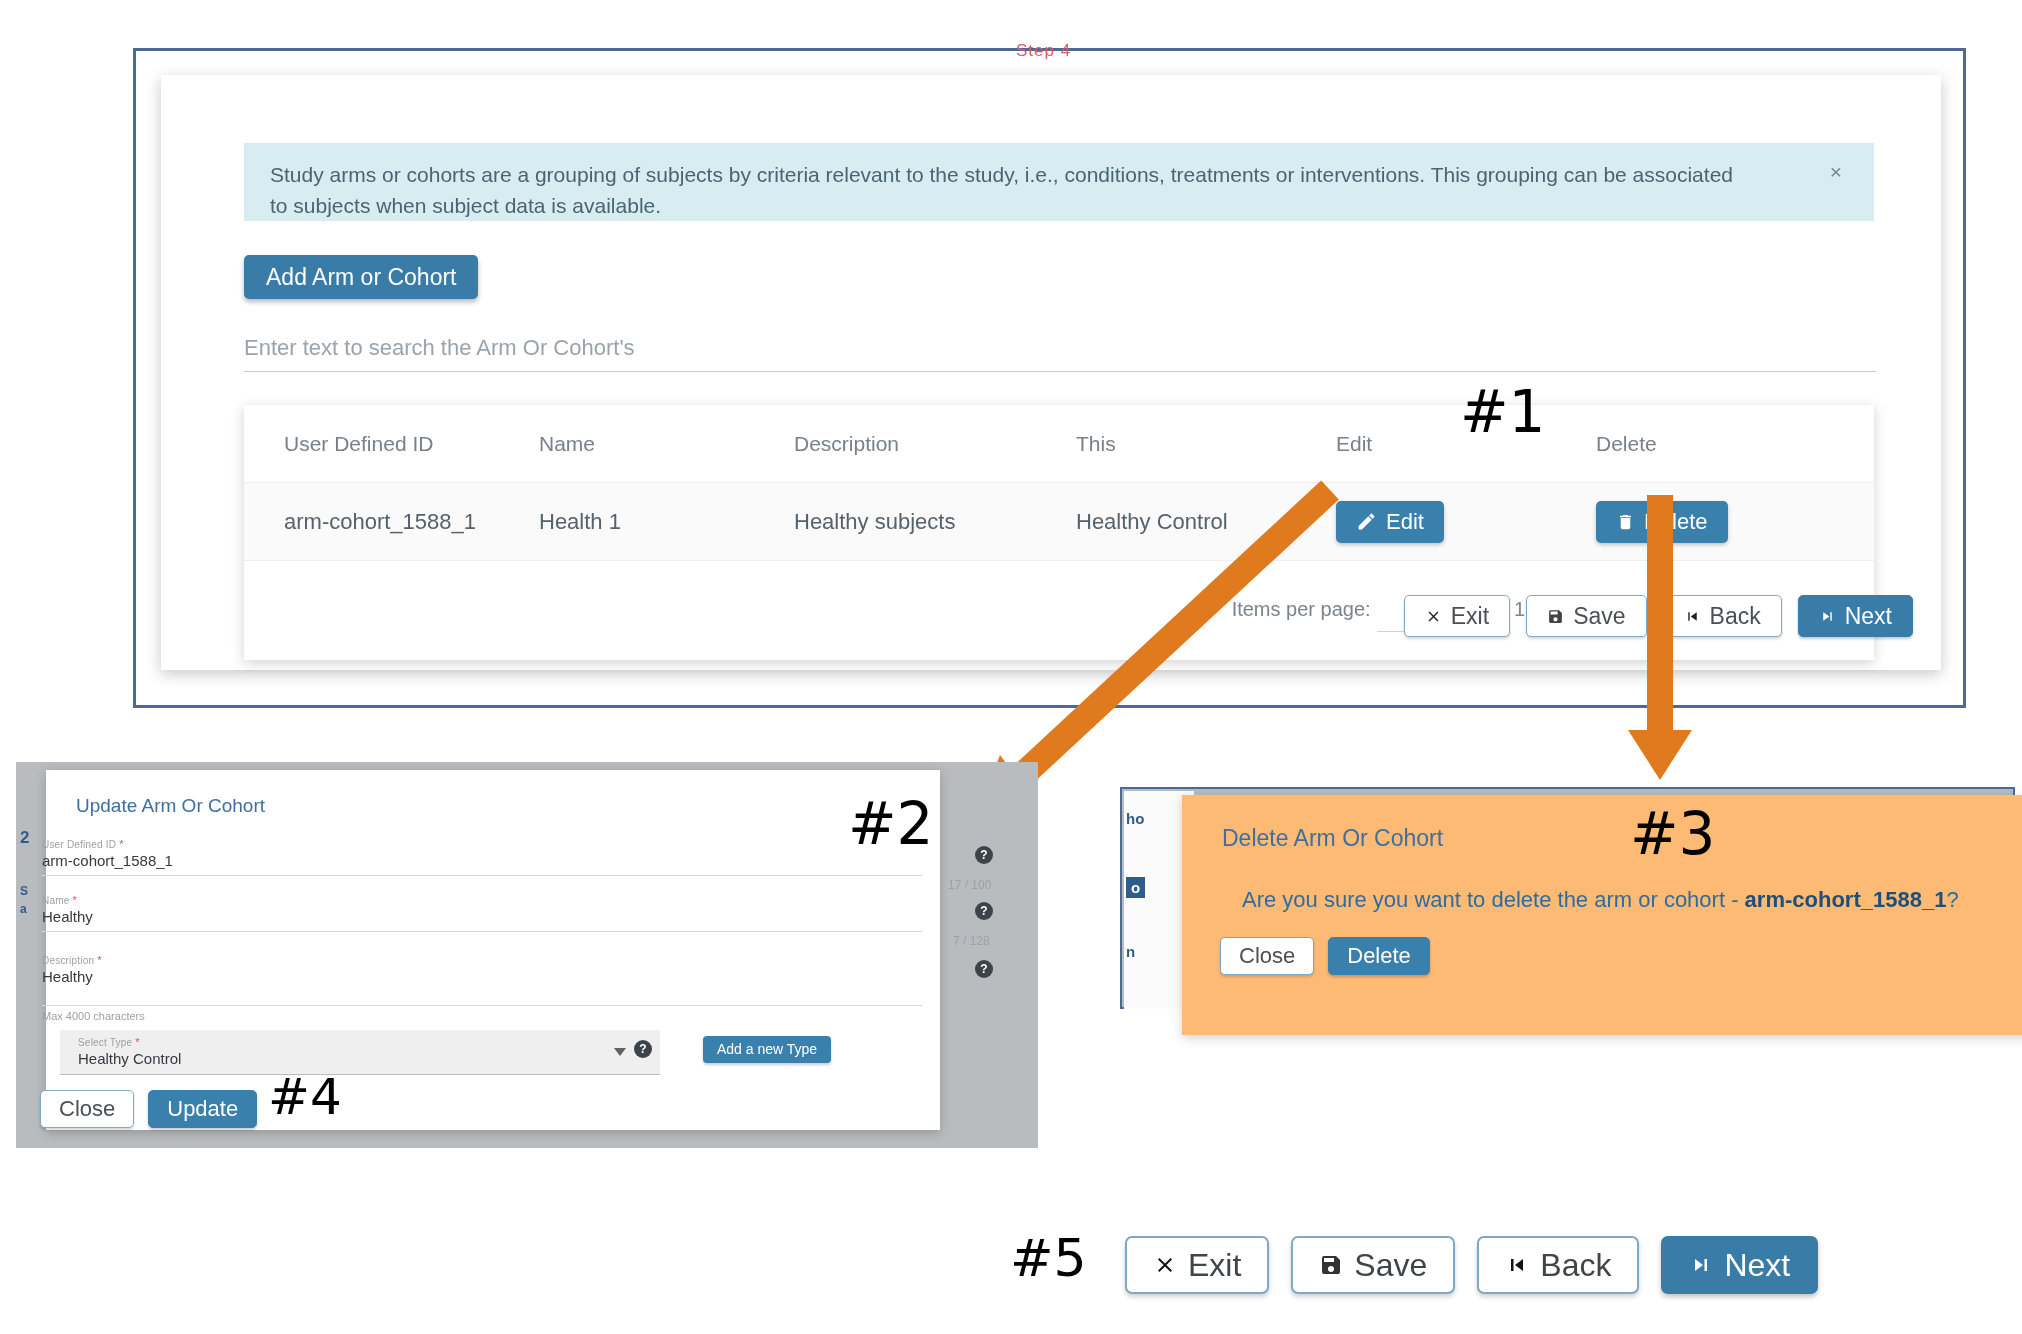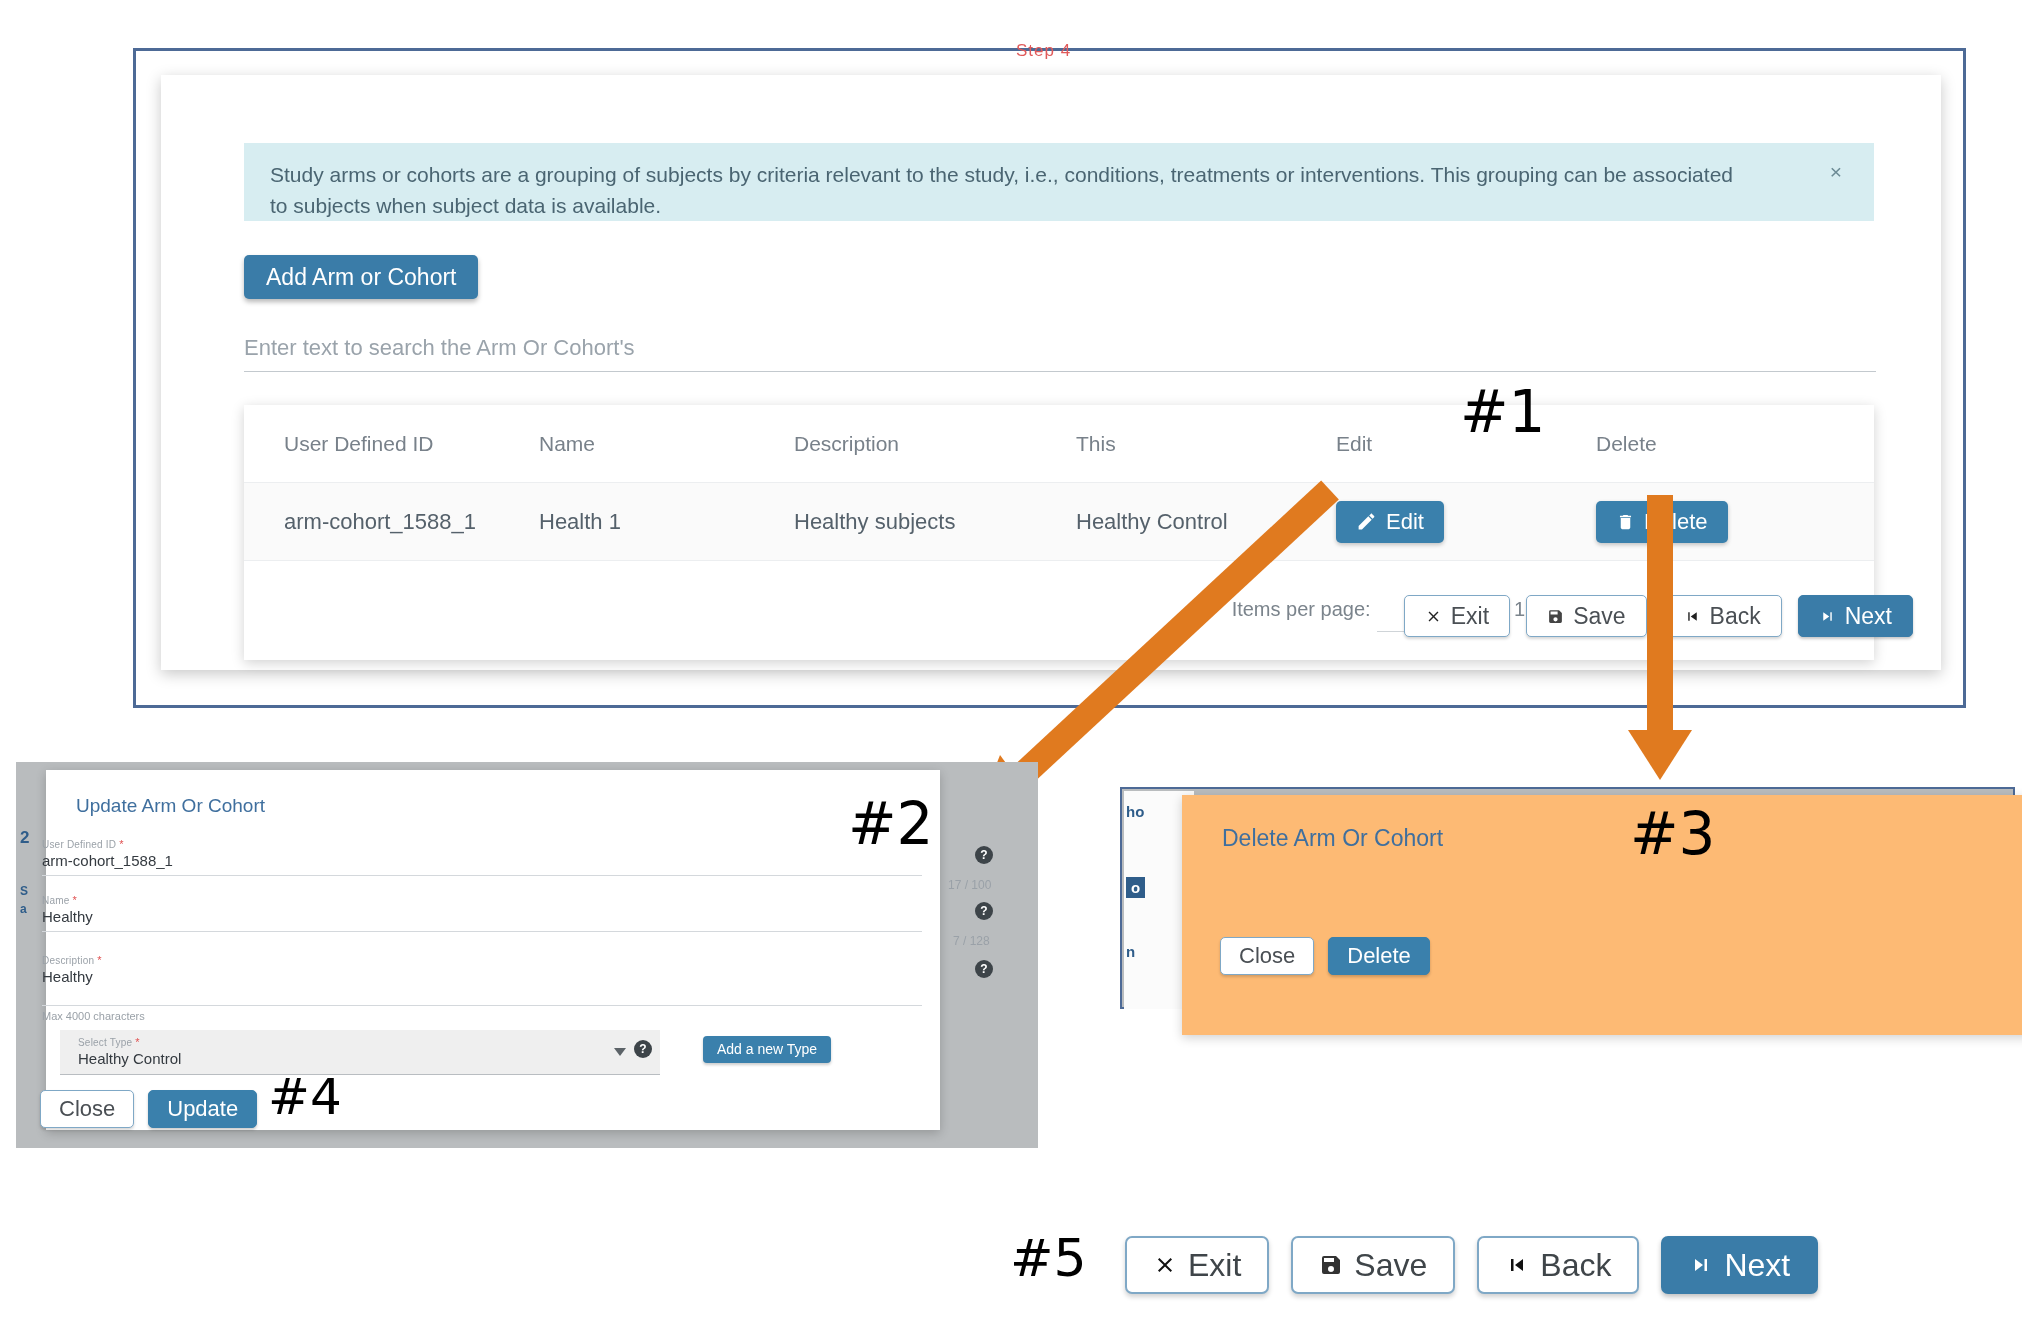--- a/index.html
+++ b/index.html
@@ -309,27 +309,30 @@
 <div id="update-footer">
   <button class="sbtn sbtn-out">Close</button>
   <button class="sbtn sbtn-pri">Update</button>
 </div>
 
 <div class="marker" id="m2">#2</div>
 <div class="marker" id="m4">#4</div>
 
 <div id="delete-outer">
   <div id="delete-bg">
-    <span class="frag" style="left:2px;top:12px;font-size:15px;">ho</span>
+    <span class="frag" style="left:2px;top:19px;font-size:15px;">ho</span>
     <span class="frag" style="left:2px;top:86px;font-size:15px;color:#ffffff;background:#2f5d8a;padding:2px 5px;">o</span>
     <span class="frag" style="left:2px;top:152px;font-size:15px;">n</span>
   </div>
 
   <div id="delete-modal">
     <div id="delete-title">Delete Arm Or Cohort</div>
+    <div id="delete-msg">
+      <span>Are you sure you want to delete the arm or cohort - </span><b>arm-cohort_1588_1</b><span>?</span>
+    </div>
     <div id="delete-footer">
       <button class="sbtn sbtn-out">Close</button>
       <button class="sbtn sbtn-pri">Delete</button>
     </div>
   </div>
 </div>
 
 <div class="marker" id="m3">#3</div>
 
 <div class="marker" id="m5">#5</div>

